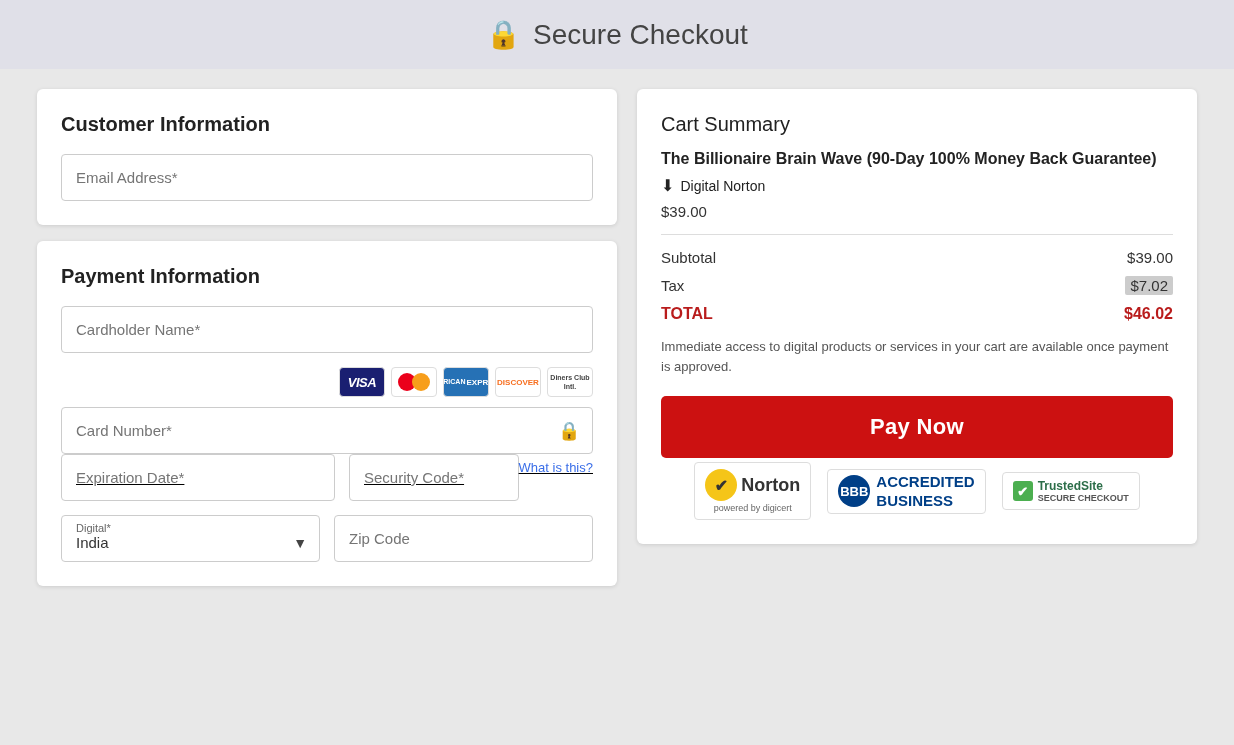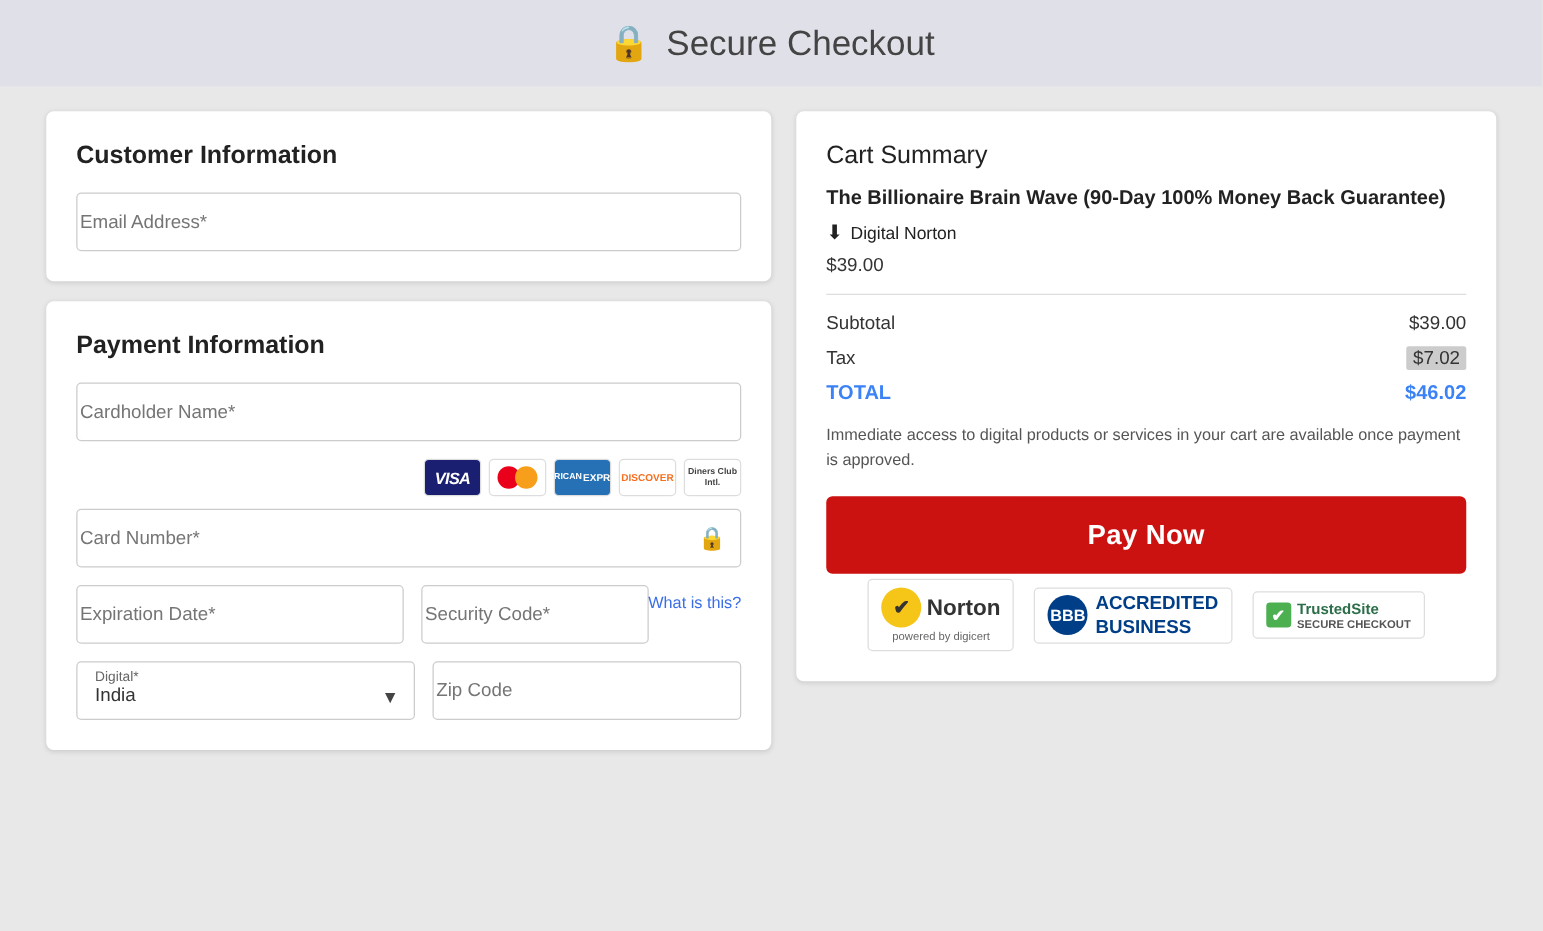--- a/index.html
+++ b/index.html
@@ -62,21 +62,21 @@
       font-size: 20px;
       font-weight: 700;
       color: #222;
       margin-bottom: 18px;
     }
 
     .form-input {
       width: 100%;
       border: 1.5px solid #ccc;
       border-radius: 4px;
-      padding: 14px 2px;
+      padding: 14px 14px;
       font-size: 15px;
       color: #000000;
       outline: none;
       background: #fff;
     }
 
     .card-icons-row {
       display: flex;
       justify-content: flex-end;
       gap: 6px;
@@ -170,21 +170,21 @@
       right: 12px;
       top: 50%;
       transform: translateY(-50%);
       font-size: 18px;
       color: #555;
     }
 
     .two-col {
       display: flex;
       gap: 14px;
-      margin-top: 14px;
+      text-decoration: underline;
     }
 
     .two-col .form-input {
       flex: 1;
     }
 
     .what-is-this {
       font-size: 13px;
       color: #3a6ee8;
       margin-top: 6px;
@@ -293,21 +293,21 @@
       color: #333;
     }
 
     .total-row {
       display: flex;
       justify-content: space-between;
       align-items: center;
       margin-bottom: 14px;
       font-size: 16px;
       font-weight: 700;
-      color: #3b82f6;
+      color: #b91c1c;
       text-align: center;
     }
 
     .access-note {
       font-size: 13px;
       color: #555;
       margin-bottom: 20px;
       line-height: 1.5;
     }
 

